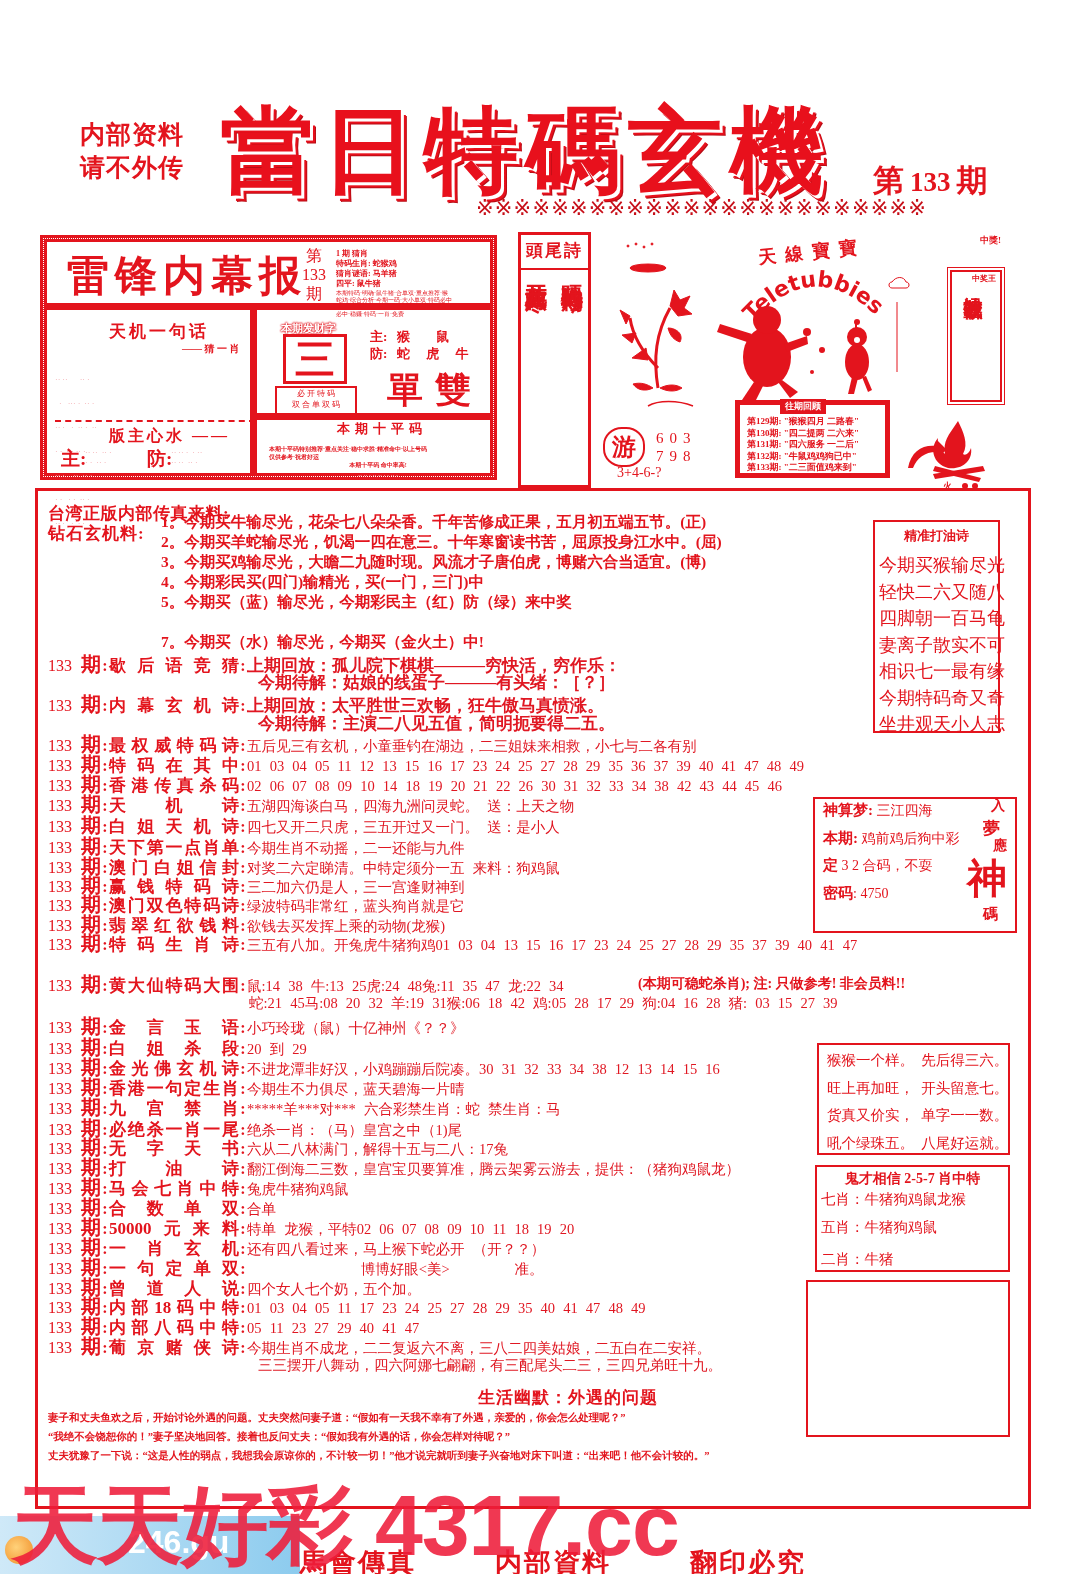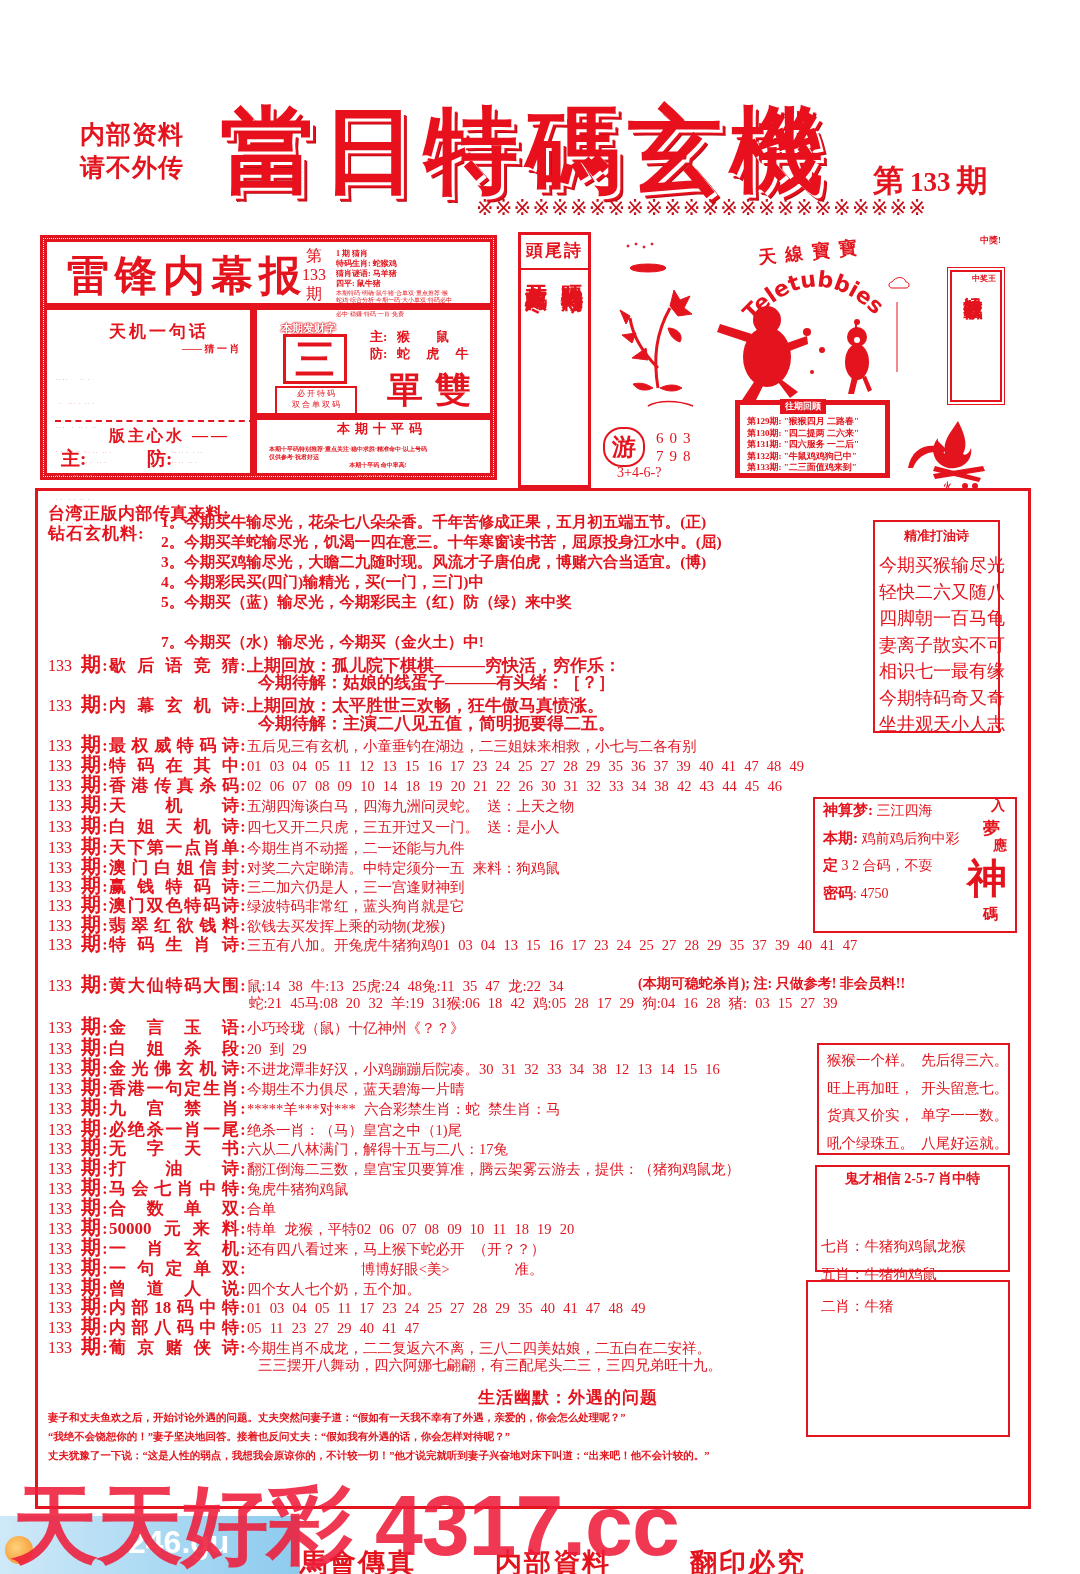--- a/index.html
+++ b/index.html
@@ -88,21 +88,21 @@
 
   .rbox{position:absolute;box-sizing:border-box;border:2px solid #e3141d;}
   #poem2-title{left:0;top:5px;width:123px;text-align:center;font-size:13px;font-weight:bold;}
   #poem2-lines{left:4px;top:30px;font-size:18px;line-height:26.5px;white-space:nowrap;}
   .dline{position:absolute;left:8px;font-size:14px;white-space:nowrap;}
   .dline .k{font-weight:bold;font-size:15px;}
   #dream-vert{right:2px;top:0px;width:44px;height:132px;}
   .dv{position:absolute;font-weight:bold;font-family:"DejaVu Serif",serif;}
   #verse-lines{left:8px;top:2px;font-size:14.5px;line-height:27.5px;white-space:pre;}
   #ghost-title{left:0;top:3px;width:191px;text-align:center;font-size:14px;font-weight:bold;}
-  .gline{position:absolute;left:4px;font-size:14.5px;white-space:nowrap;margin-top:47px;}
+  .gline{position:absolute;left:4px;font-size:14.5px;white-space:nowrap;}
 
   
   #sticker{left:0;top:1516px;width:300px;height:58px;background:linear-gradient(90deg,#cfe9f8,#8ccbee);z-index:1;}
   #sticker-icon{left:5px;top:20px;width:28px;height:28px;border-radius:50%;background:radial-gradient(circle at 40% 40%,#ffd27a,#f08a24);}
   #sticker-text{left:128px;top:8px;font-size:32px;font-weight:bold;color:#fff;font-family:"Liberation Sans",sans-serif;}
   #watermark{left:12px;top:1468px;font-size:86px;font-weight:bold;color:rgba(238,28,58,0.88);white-space:nowrap;z-index:3;font-family:"Liberation Sans","DejaVu Sans",sans-serif;letter-spacing:-1px;}
   .foot{position:absolute;top:1517px;font-size:27px;font-weight:bold;z-index:2;font-family:"DejaVu Serif",serif;letter-spacing:2px;margin-top:28px;}
 </style>
 </head>
 <body>

